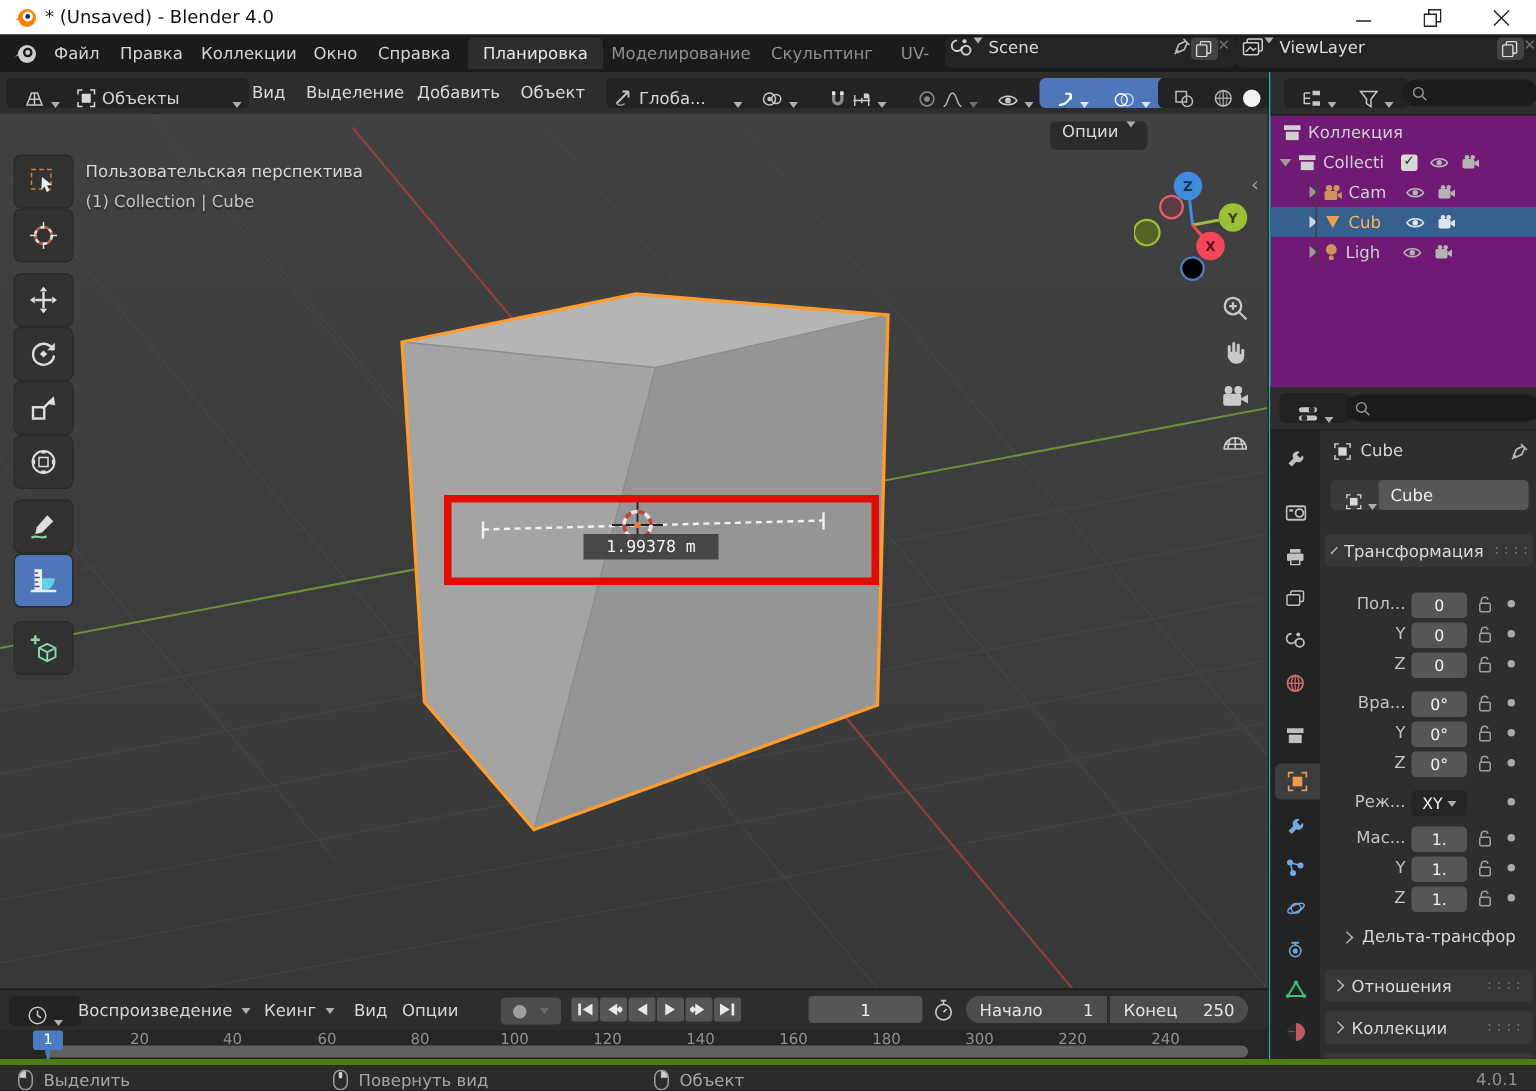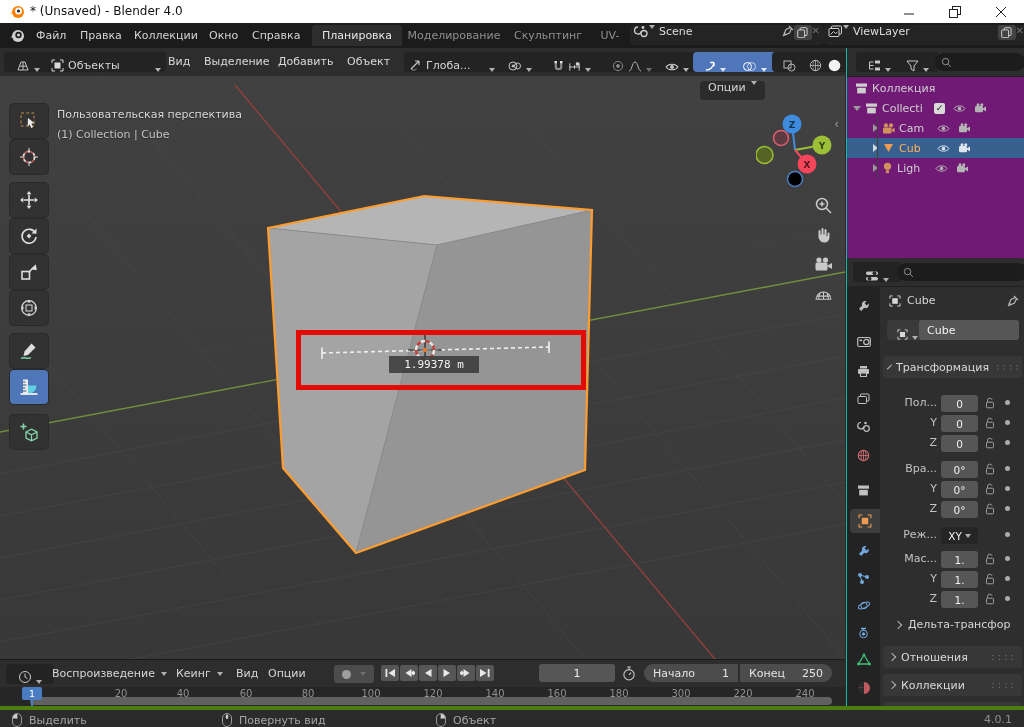--- a/index.html
+++ b/index.html
@@ -68,21 +68,21 @@
   .plabel{position:absolute;width:56px;text-align:right;color:#c3c3c3;}
   .pfield{position:absolute;width:37px;height:17px;background:#565656;border-radius:3px;color:#f0f0f0;display:flex;align-items:center;justify-content:center;font-size:10.5px;}
   .panelhdr{position:absolute;left:36px;width:139px;height:22px;background:#373737;border-radius:3px;display:flex;align-items:center;gap:6px;padding:0 6px;box-sizing:border-box;color:#d9d9d9;}
 
   
   #timeline{left:0;top:659px;width:845px;height:47px;background:#2d2d2d;border-top:1px solid #1a1a1a;}
   .pbtn{width:18px;height:16px;background:#565656;border-radius:2px;display:flex;align-items:center;justify-content:center;margin-right:1px;}
   .tfield{position:absolute;top:4px;height:18px;background:#565656;border-radius:3px;display:flex;align-items:center;color:#f0f0f0;}
   .rangefield{position:absolute;top:4px;height:18px;background:#4c4c4c;display:flex;align-items:center;justify-content:space-between;padding:0 9px;color:#e4e4e4;box-sizing:border-box;}
   #ruler{position:absolute;left:0;top:27px;width:845px;height:20px;background:#262626;}
-  .tick{position:absolute;top:1px;transform:translateX(-50%);color:#8f8f8f;font-size:10px;margin-left:28px;}
+  .tick{position:absolute;top:1px;transform:translateX(-50%);color:#8f8f8f;font-size:10px;}
   #curframe{position:absolute;left:22px;top:0;width:20px;height:13px;background:#4a7cc1;border-radius:2px;color:#fff;font-size:9.5px;display:flex;align-items:center;justify-content:center;}
   #scrollbar{position:absolute;left:30px;top:10px;width:802px;height:8px;background:#616161;border-radius:4px;}
 
   
   #statusbar{left:0;top:706px;width:1024px;height:21px;background:#2b2b2b;border-top:4px solid #4d7c0f;color:#a6a6a6;}
   .sb{position:absolute;top:3px;display:flex;align-items:center;gap:7px;}
 </style>
 </head>
 <body>
 

